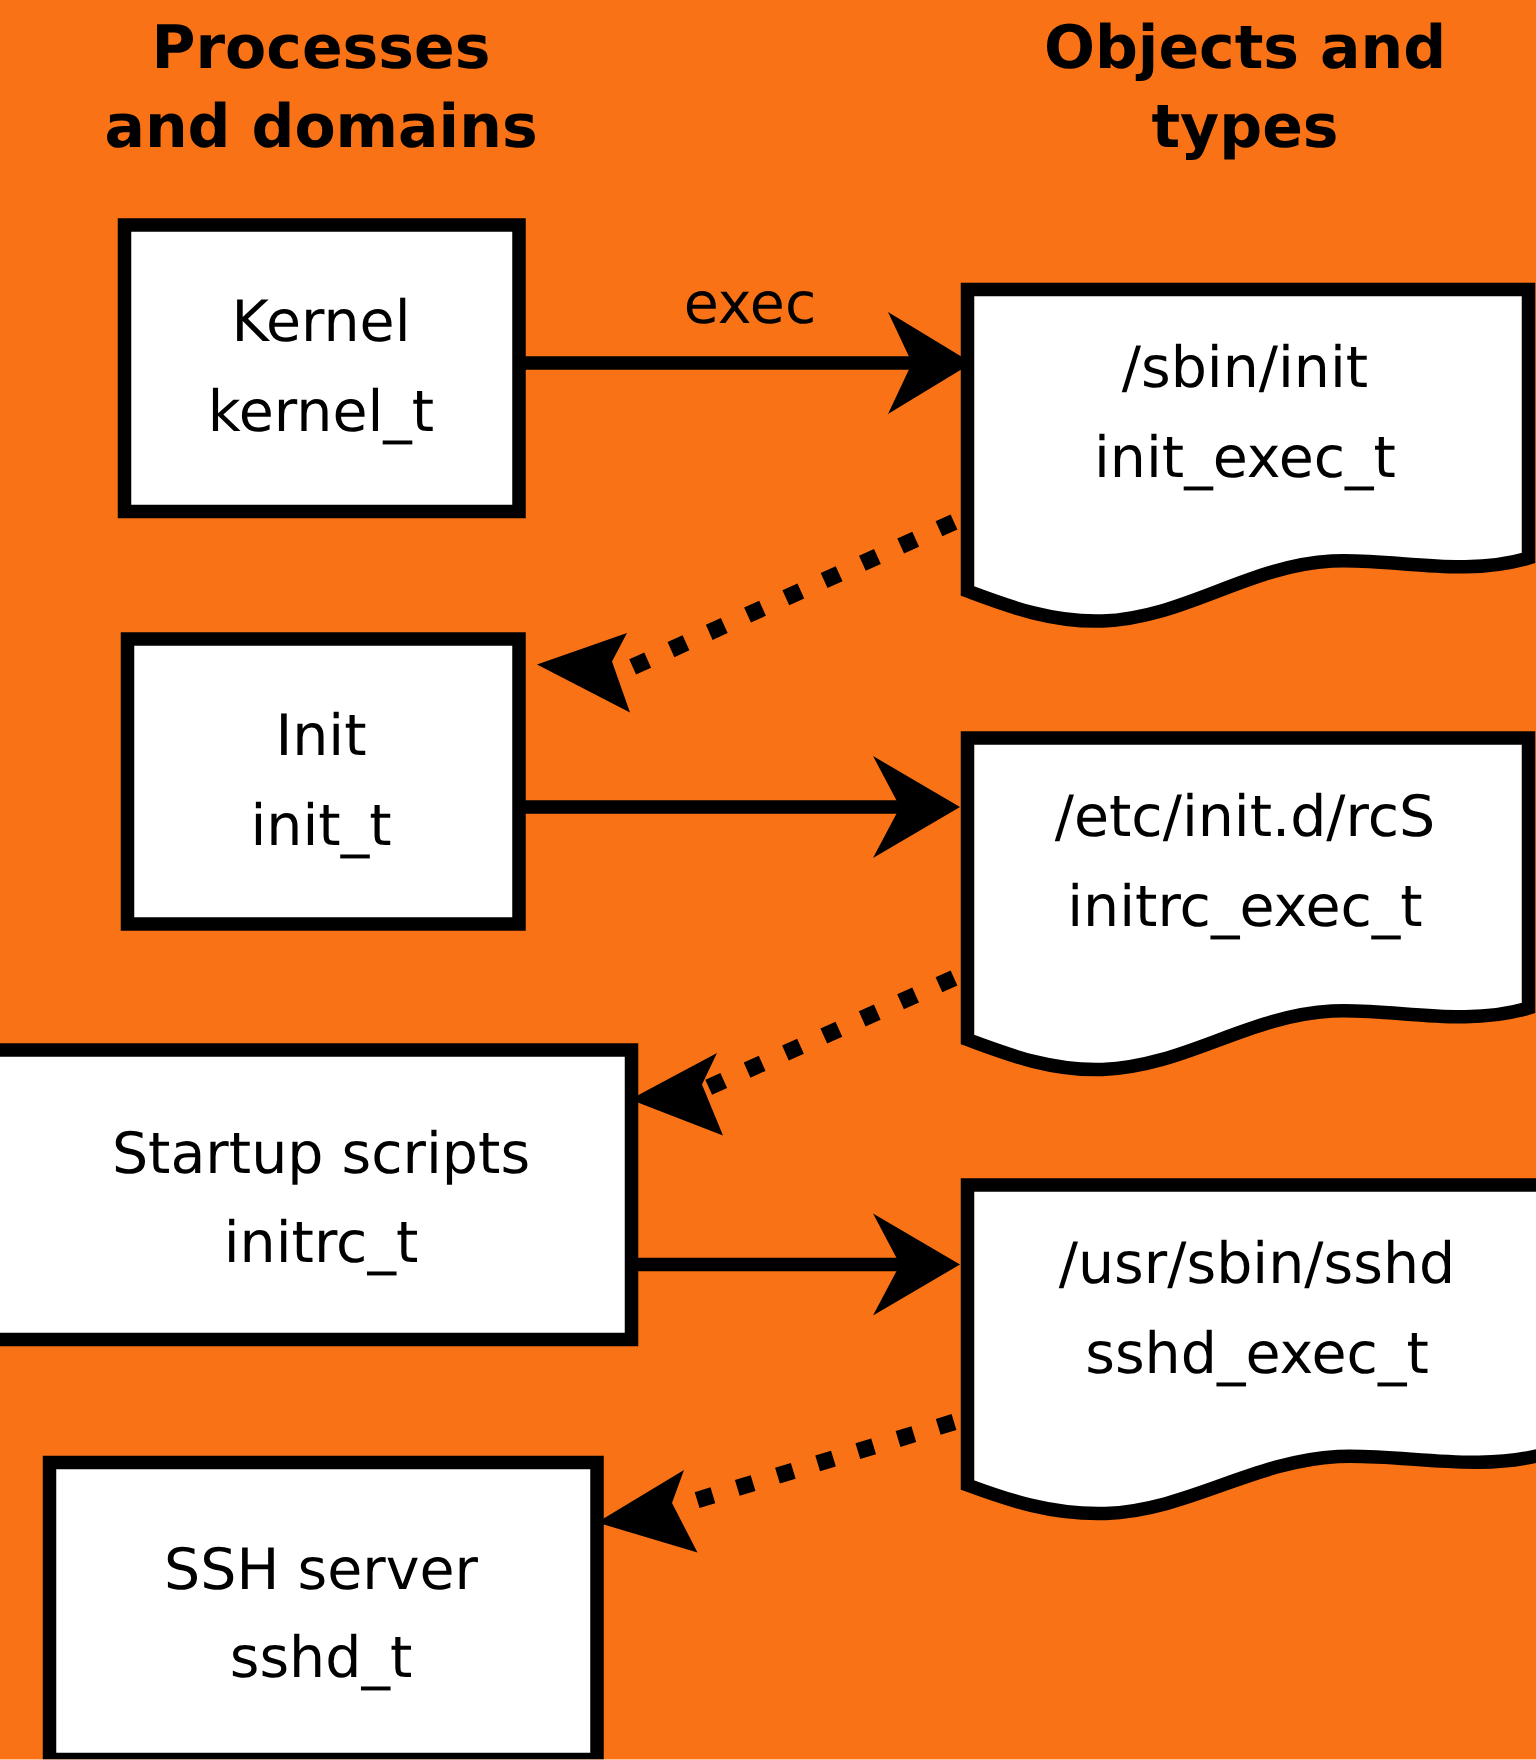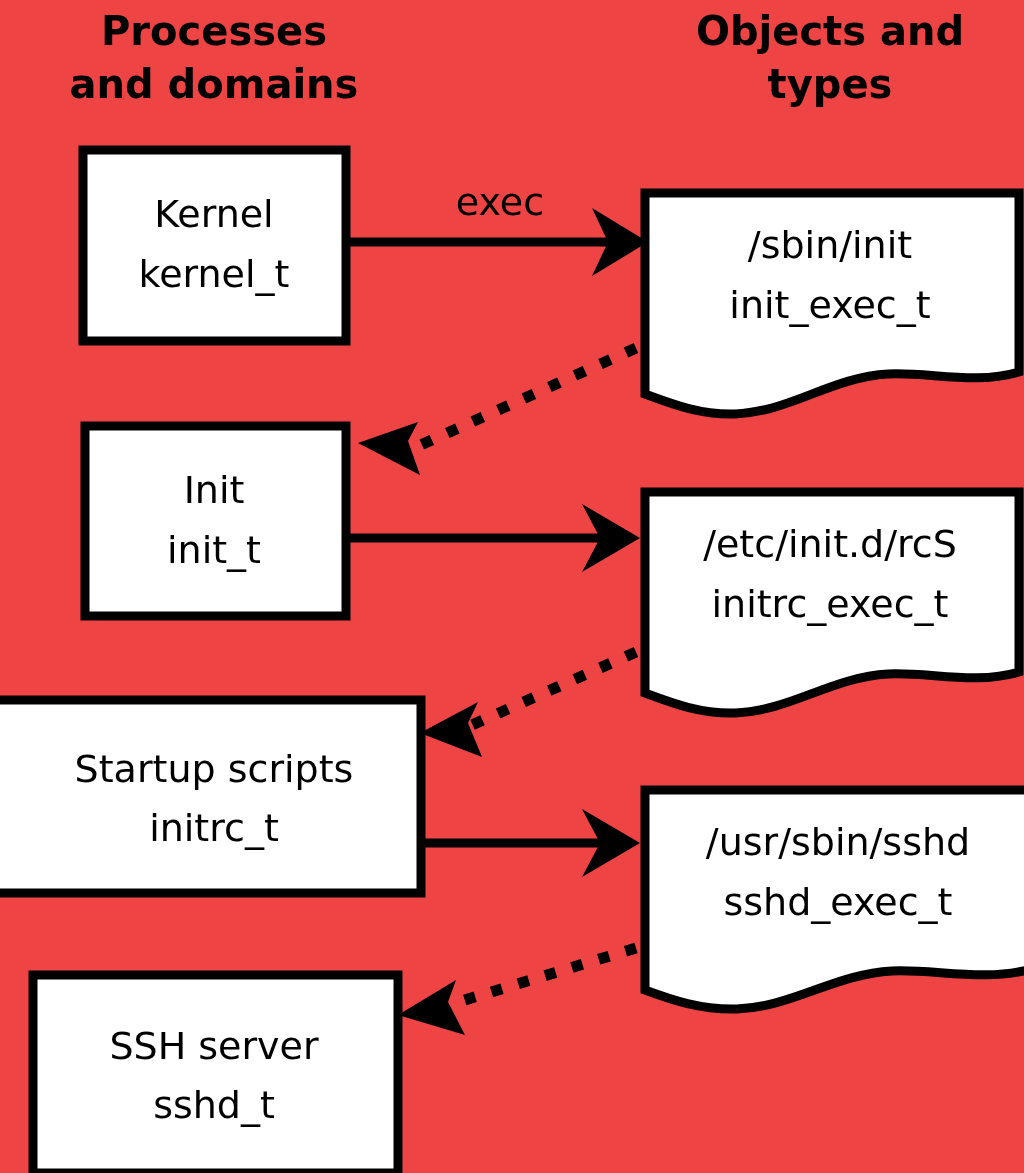--- a/index.html
+++ b/index.html
@@ -10,21 +10,21 @@
   body {
     width: 1024px;
     height: 1173px;
     font-family: "DejaVu Sans", sans-serif;
     overflow: hidden;
   }
   #diagram-root {
     position: relative;
     width: 1024px;
     height: 1173px;
-    background: #ef4444;
+    background: #f97316;
   }
   svg#diagram-svg {
     position: absolute;
     top: 0;
     left: 0;
     width: 1024px;
     height: 1173px;
     display: block;
   }
   .col-header {

